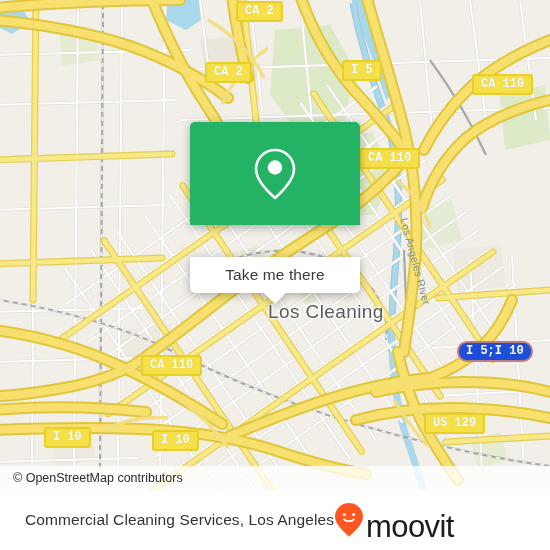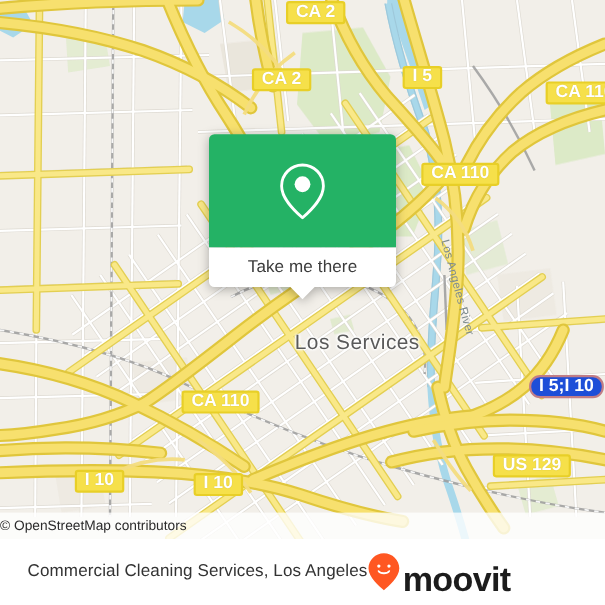--- a/index.html
+++ b/index.html
@@ -44,33 +44,32 @@
     font-size: 10.5px;
     color: #7d8b8f;
     letter-spacing: 0.3px;
     white-space: nowrap;
     transform-origin: left center;
   }
 
   
   .shield {
     position: absolute;
-    font-family: Liberation Sans, sans-serif;
-    font-size: 16px;
+    font-family: Liberation Mono, monospace;
+    font-size: 12px;
     font-weight: bold;
     color: #ffffff;
     background: #f6e04a;
     border: 2px solid #e8cf27;
     border-radius: 3px;
     padding: 2px 7px 3px 7px;
     line-height: 12px;
     white-space: nowrap;
     text-shadow: 0 0 1px rgba(120,105,0,0.35);
     box-sizing: border-box;
-    margin-left: 24px;
   }
   .shield.pill {
     background: #1d4ed8;
     border-color: #c17d86;
     border-radius: 10px;
     color: #ffffff;
     text-shadow: none;
   }
 
   
@@ -91,20 +90,21 @@
     justify-content: center;
   }
   .popup-bottom {
     background: #ffffff;
     border-bottom-left-radius: 5px;
     border-bottom-right-radius: 5px;
     height: 36px;
     display: flex;
     align-items: center;
     justify-content: center;
+    margin-top: 32px;
   }
   .popup-bottom span {
     font-size: 15.5px;
     color: #3b3b3b;
     letter-spacing: 0.1px;
   }
   .popup-tail {
     position: absolute;
     left: 50%;
     bottom: -11px;
@@ -119,20 +119,21 @@
   .attrib {
     position: absolute;
     left: 0;
     top: 466px;
     width: 550px;
     height: 24px;
     background: rgba(255,255,255,0.78);
     display: flex;
     align-items: center;
     box-sizing: border-box;
+    padding-left: 13px;
   }
   .attrib span {
     font-size: 12.5px;
     color: #2b2b2b;
   }
 
   
   .footer {
     position: absolute;
     left: 0;
@@ -164,21 +165,21 @@
     letter-spacing: 0.1px;
     white-space: nowrap;
   }
   .brand {
     display: flex;
     align-items: center;
     gap: 2px;
   }
   .brand-word {
     font-size: 31px;
-    font-weight: bold;
+    font-weight: normal;
     color: #1c1c1c;
     letter-spacing: -0.6px;
     line-height: 31px;
     margin-top: 12px;
   }
 </style>
 </head>
 <body>
 
 <div id="app">
@@ -443,21 +444,21 @@
           <path d="M208,20 C232,34 252,54 264,78"></path>
           <path d="M268,48 C248,62 232,82 222,104"></path>
           <path d="M396,180 C412,192 424,208 430,228"></path>
           <path d="M180,400 C200,414 216,430 228,448"></path>
           <path d="M394,400 C404,416 414,432 428,446"></path>
           <path d="M104,430 C124,420 146,416 168,418"></path>
         </g>
       </g>
     </svg>
 
-    <div class="city-label" style="left:268px; top:301px;">Los Services</div>
+    <div class="city-label" style="left:268px; top:301px;">Los Cleaning</div>
 
     <div class="river-label" style="left:404px; top:212px; transform: rotate(75deg);">Los Angeles River</div>
 
     <div class="shield" style="left:236px; top:1px;">CA 2</div>
     <div class="shield" style="left:205px; top:62px;">CA 2</div>
     <div class="shield" style="left:342px; top:60px;text-align:center;">I 5</div>
     <div class="shield" style="left:472px; top:74px;">CA 110</div>
     <div class="shield" style="left:359px; top:148px;">CA 110</div>
     <div class="shield" style="left:141px; top:355px;">CA 110</div>
     <div class="shield pill" style="left:457px; top:341px;">I 5;I 10</div>

